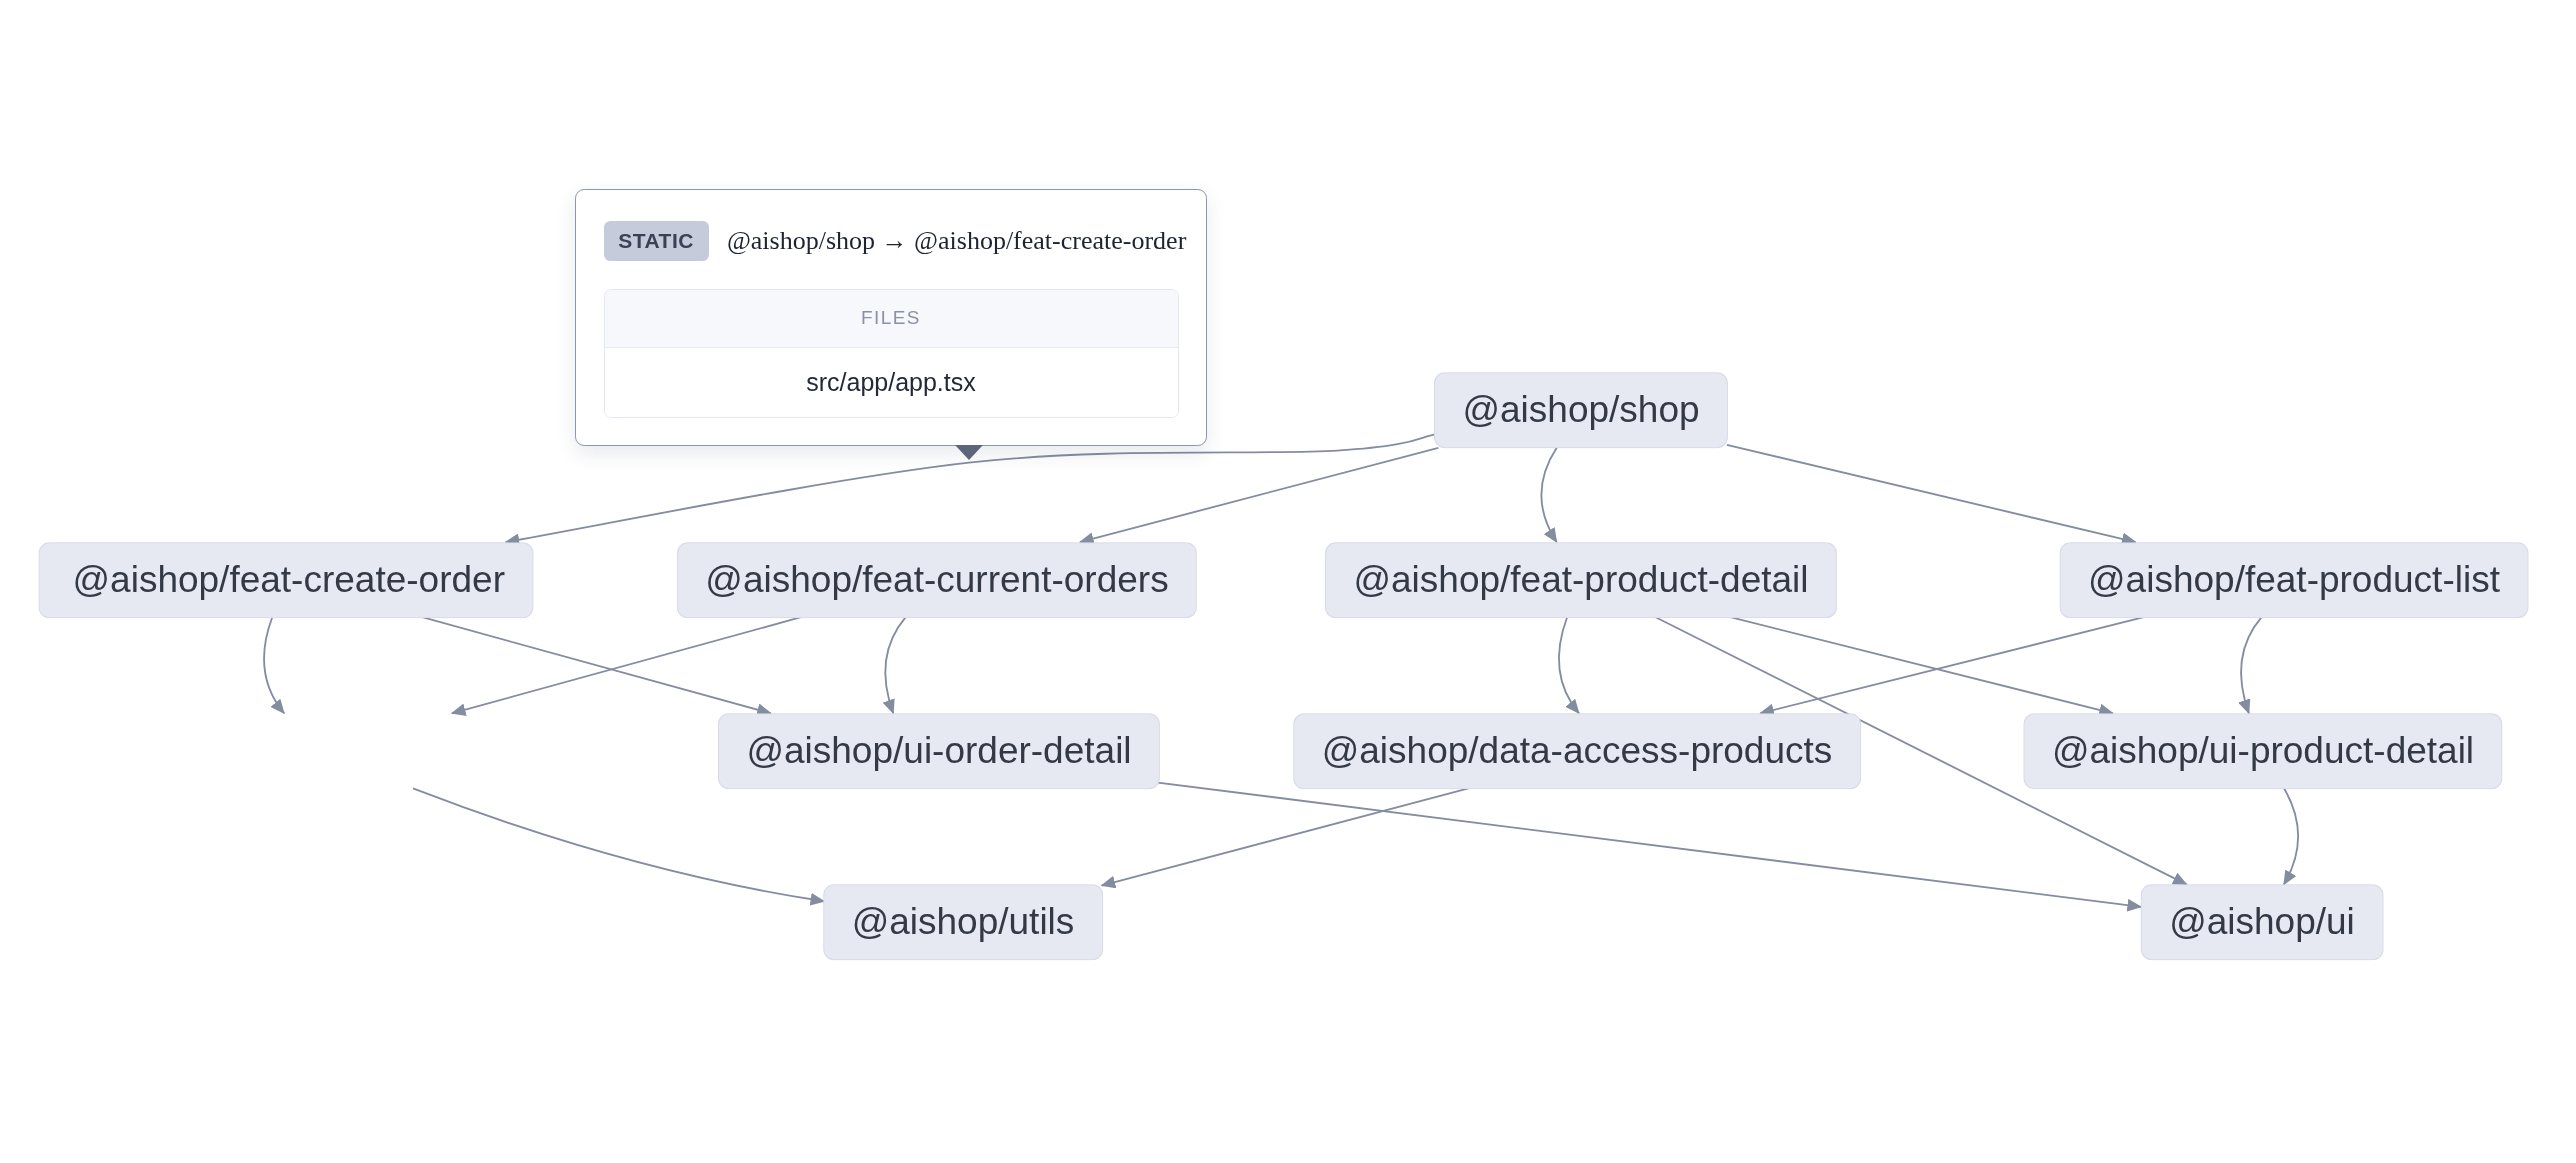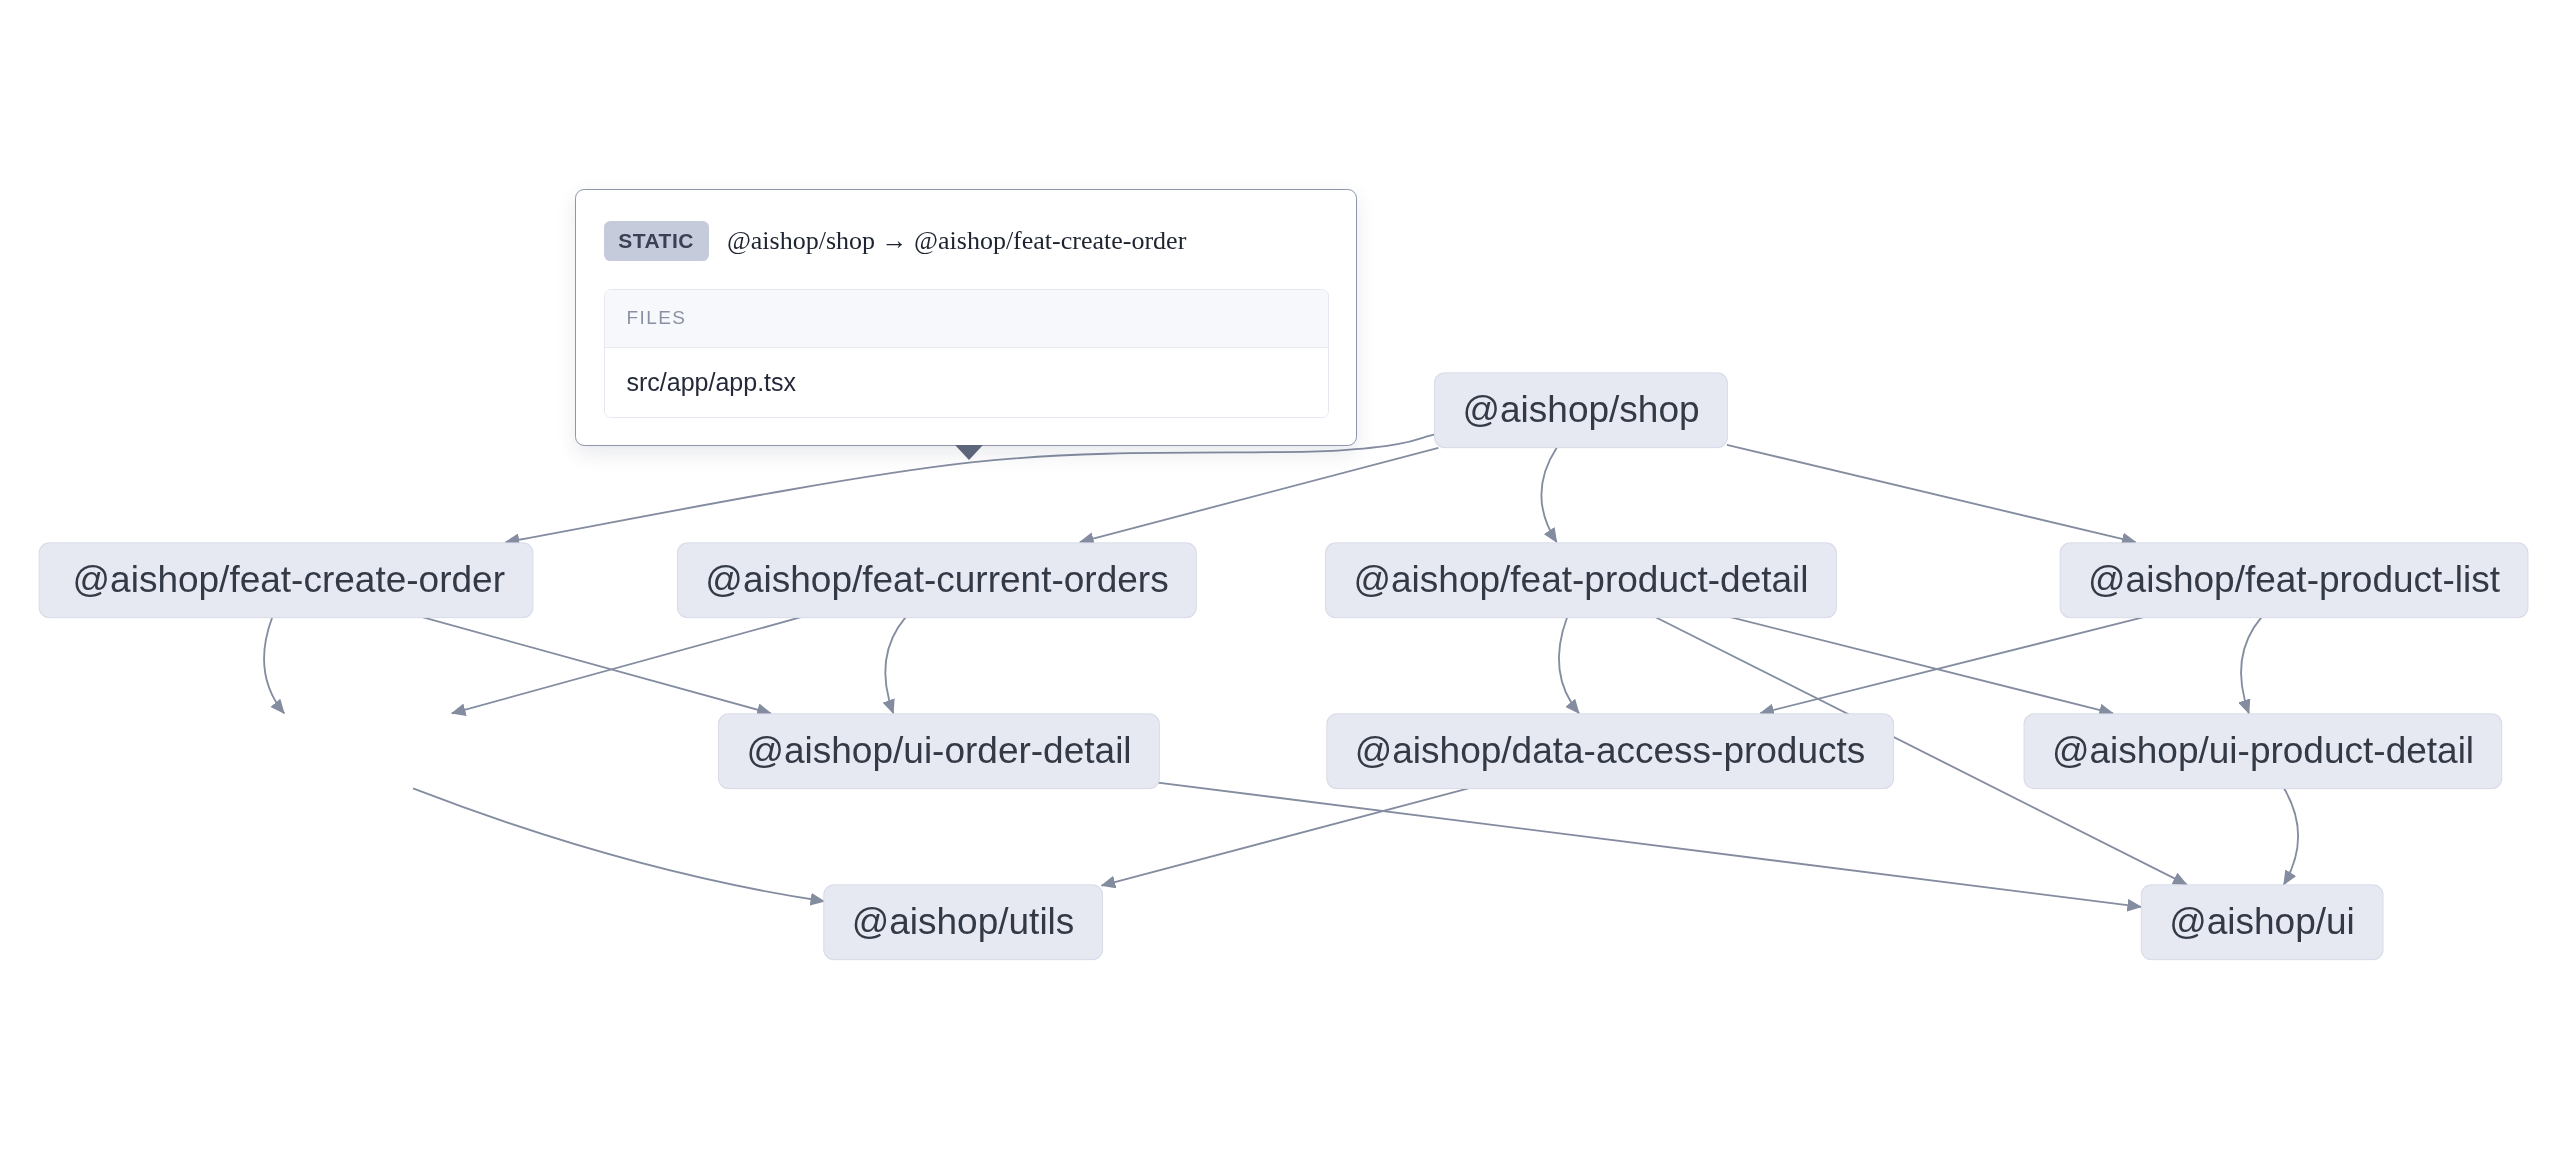--- a/index.html
+++ b/index.html
@@ -122,27 +122,27 @@
     <path d="M 1807.5 674.0 Q 2097.5 820.0 2387.5 966.0" fill="none" stroke="#848ca0" stroke-width="2" marker-end="url(#arrowhead)"></path>
   </svg>
 
 <div id="node-layer">
     <div class="node" style="left: 1581px; top: 410px;">@aishop/shop</div>
     <div class="node" style="left: 286px; top: 580px; padding-left: 33px;">@aishop/feat-create-order</div>
     <div class="node" style="left: 937px; top: 580px;">@aishop/feat-current-orders</div>
     <div class="node" style="left: 1581px; top: 580px; text-align: center;">@aishop/feat-product-detail</div>
     <div class="node" style="left: 2294px; top: 580px;">@aishop/feat-product-list</div>
     <div class="node" style="left: 907px; top: 751px; margin-left: 32px;">@aishop/ui-order-detail</div>
-    <div class="node" style="left: 1610px; top: 751px;">@aishop/data-access-products</div>
+    <div class="node" style="left: 1577px; top: 751px;">@aishop/data-access-products</div>
     <div class="node" style="left: 2263px; top: 751px;">@aishop/ui-product-detail</div>
     <div class="node" style="left: 963px; top: 922px;">@aishop/utils</div>
     <div class="node" style="left: 2262px; top: 922px;">@aishop/ui</div>
   </div>
 
-<div id="tooltip" class="tooltip" style="left: 575px; top: 189px; width: 782px;">
+<div id="tooltip" class="tooltip" style="left: 575px; top: 189px; width: 632px; text-align: center;">
   <div class="tooltip-header">
     <span class="badge">STATIC</span>
     <span class="tooltip-title">@aishop/shop → @aishop/feat-create-order</span>
   </div>
   <div class="file-box">
     <div class="file-box-header">FILES</div>
     <div class="file-item">src/app/app.tsx</div>
   </div>
   <div id="tooltip-pointer" class="tooltip-pointer" style="left: 379px;"></div>
 </div>

